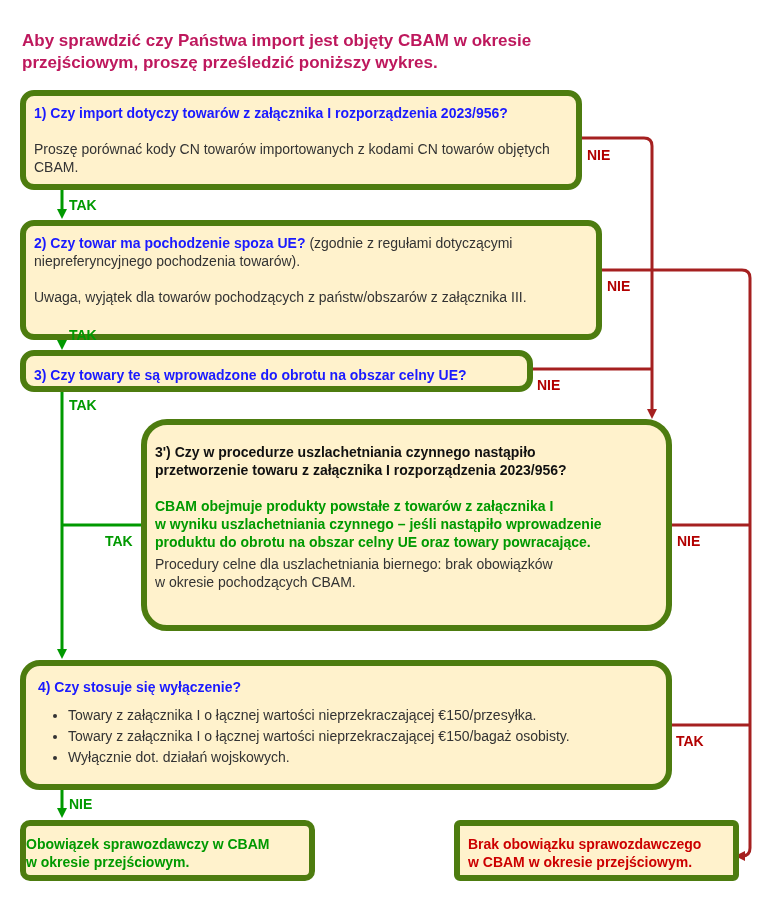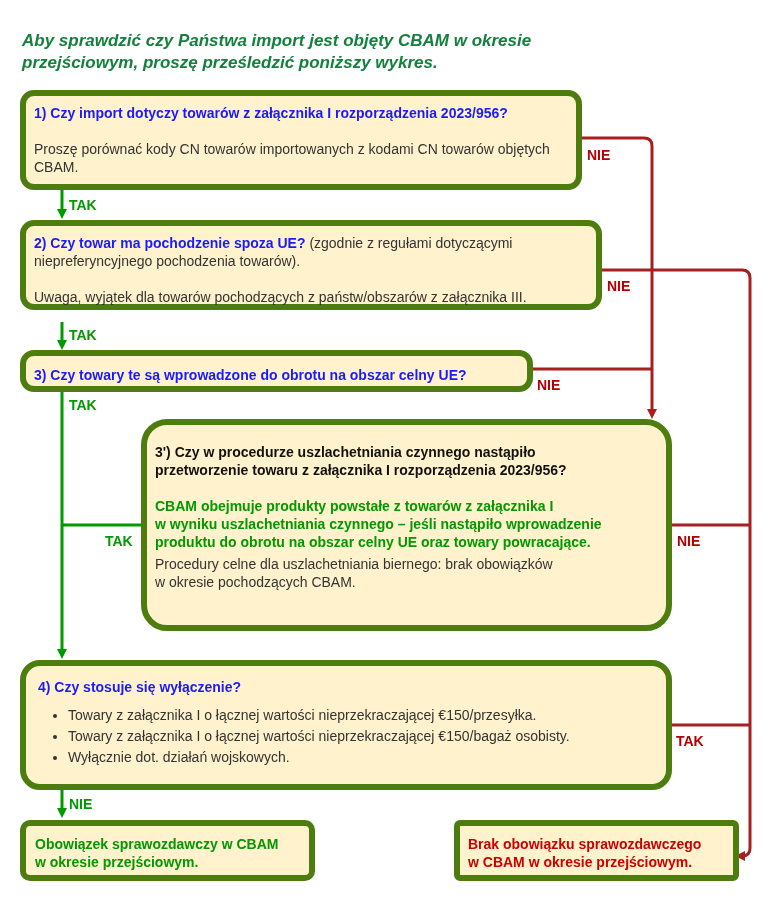--- a/index.html
+++ b/index.html
@@ -1,19 +1,19 @@
 <!DOCTYPE html>
 <html><head>
 <meta charset="utf-8">
 <style>
   html, body { margin: 0; padding: 0; background: #ffffff; }
   body { width: 775px; height: 902px; position: relative; overflow: hidden;
          font-family: "Liberation Sans", sans-serif; }
   .title { position: absolute; left: 22px; top: 30px; width: 600px;
-           font-size: 17px; font-weight: bold; color: #15803d; line-height: 22px; font-style: italic; }
+           font-size: 17px; font-weight: bold; color: #be185d; line-height: 22px; }
   .box { position: absolute; box-sizing: border-box; background: #fff2cc;
          border: 6px solid #4d7c0f; border-radius: 14px; font-size: 14px;
          color: #333; line-height: 18px; }
   .q { color: #1a1aff; font-weight: bold; }
   .green-bold { color: #009900; font-weight: bold; }
   .red-bold { color: #cc0000; font-weight: bold; }
   .dark-bold { color: #111; font-weight: bold; }
   .lbl { position: absolute; font-size: 14px; font-weight: bold; }
   .lbl.tak { color: #009900; }
   .lbl.nie { color: #b20000; }
@@ -56,21 +56,21 @@
   <div>przejściowym, proszę prześledzić poniższy wykres.</div>
 </div>
 
 <div class="box" style="left:20px;top:90px;width:562px;height:100px;padding:8px 8px;">
   <div class="q">1) Czy import dotyczy towarów z załącznika I rozporządzenia 2023/956?</div>
   <div style="margin-top:18px;">Proszę porównać kody CN towarów importowanych z kodami CN towarów objętych CBAM.</div>
 </div>
 <div class="lbl tak" style="left:69px;top:197px;">TAK</div>
 <div class="lbl nie" style="left:587px;top:147px;">NIE</div>
 
-<div class="box" style="left:20px;top:220px;width:582px;height:90px;padding:8px 8px;">
+<div class="box" style="left:20px;top:220px;width:582px;height:120px;padding:8px 8px;">
   <div>
     <span class="q">2) Czy towar ma pochodzenie spoza UE?</span><span> (zgodnie z regułami dotyczącymi niepreferyncyjnego pochodzenia towarów).</span>
   </div>
   <div style="margin-top:18px;">Uwaga, wyjątek dla towarów pochodzących z państw/obszarów z załącznika III.</div>
 </div>
 <div class="lbl tak" style="left:69px;top:327px;">TAK</div>
 <div class="lbl nie" style="left:607px;top:278px;">NIE</div>
 
 <div class="box" style="left:20px;top:350px;width:513px;height:42px;padding:10px 8px;">
   <div class="q">3) Czy towary te są wprowadzone do obrotu na obszar celny UE?</div>
@@ -100,21 +100,21 @@
   <div class="q">4) Czy stosuje się wyłączenie?</div>
   <ul class="ex">
     <li>Towary z załącznika I o łącznej wartości nieprzekraczającej €150/przesyłka.</li>
     <li>Towary z załącznika I o łącznej wartości nieprzekraczającej €150/bagaż osobisty.</li>
     <li>Wyłącznie dot. działań wojskowych.</li>
   </ul>
 </div>
 <div class="lbl nie" style="left:676px;top:733px;">TAK</div>
 <div class="lbl tak" style="left:69px;top:796px;">NIE</div>
 
-<div class="box" style="left:20px;top:820px;width:295px;height:61px;padding:9px 9px;border-radius:10px;">
+<div class="box" style="left:20px;top:820px;width:295px;height:61px;padding:9px 0;border-radius:10px;">
   <div class="green-bold">
     <div>Obowiązek sprawozdawczy w CBAM</div>
     <div>w okresie przejściowym.</div>
   </div>
 </div>
 <div class="box" style="left:454px;top:820px;width:285px;height:61px;padding:9px 8px;border-radius:6px;">
   <div class="red-bold">
     <div>Brak obowiązku sprawozdawczego</div>
     <div>w CBAM w okresie przejściowym.</div>
   </div>

